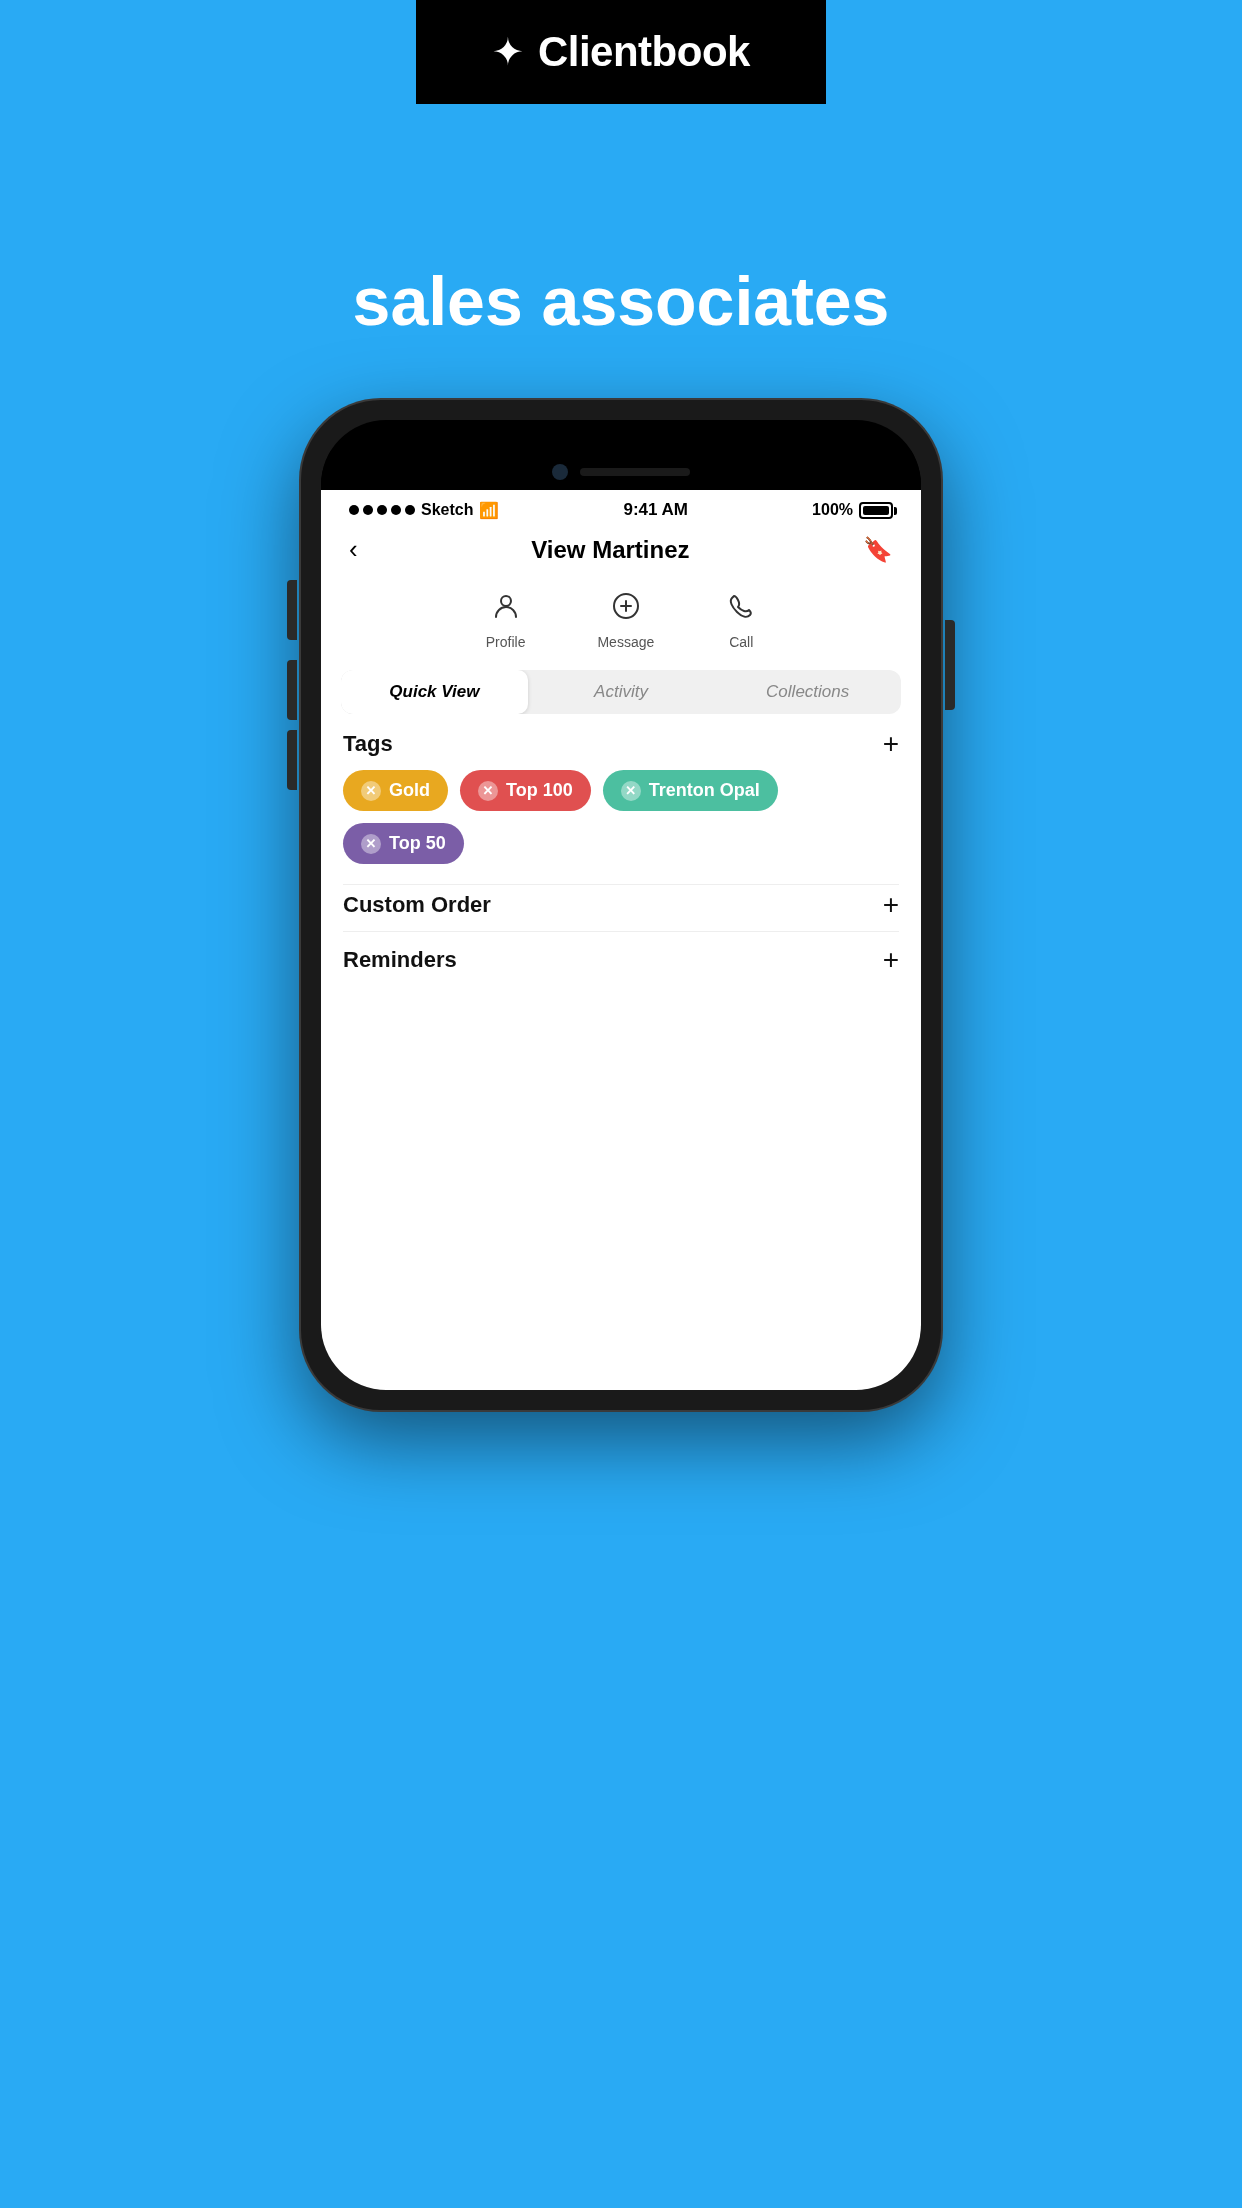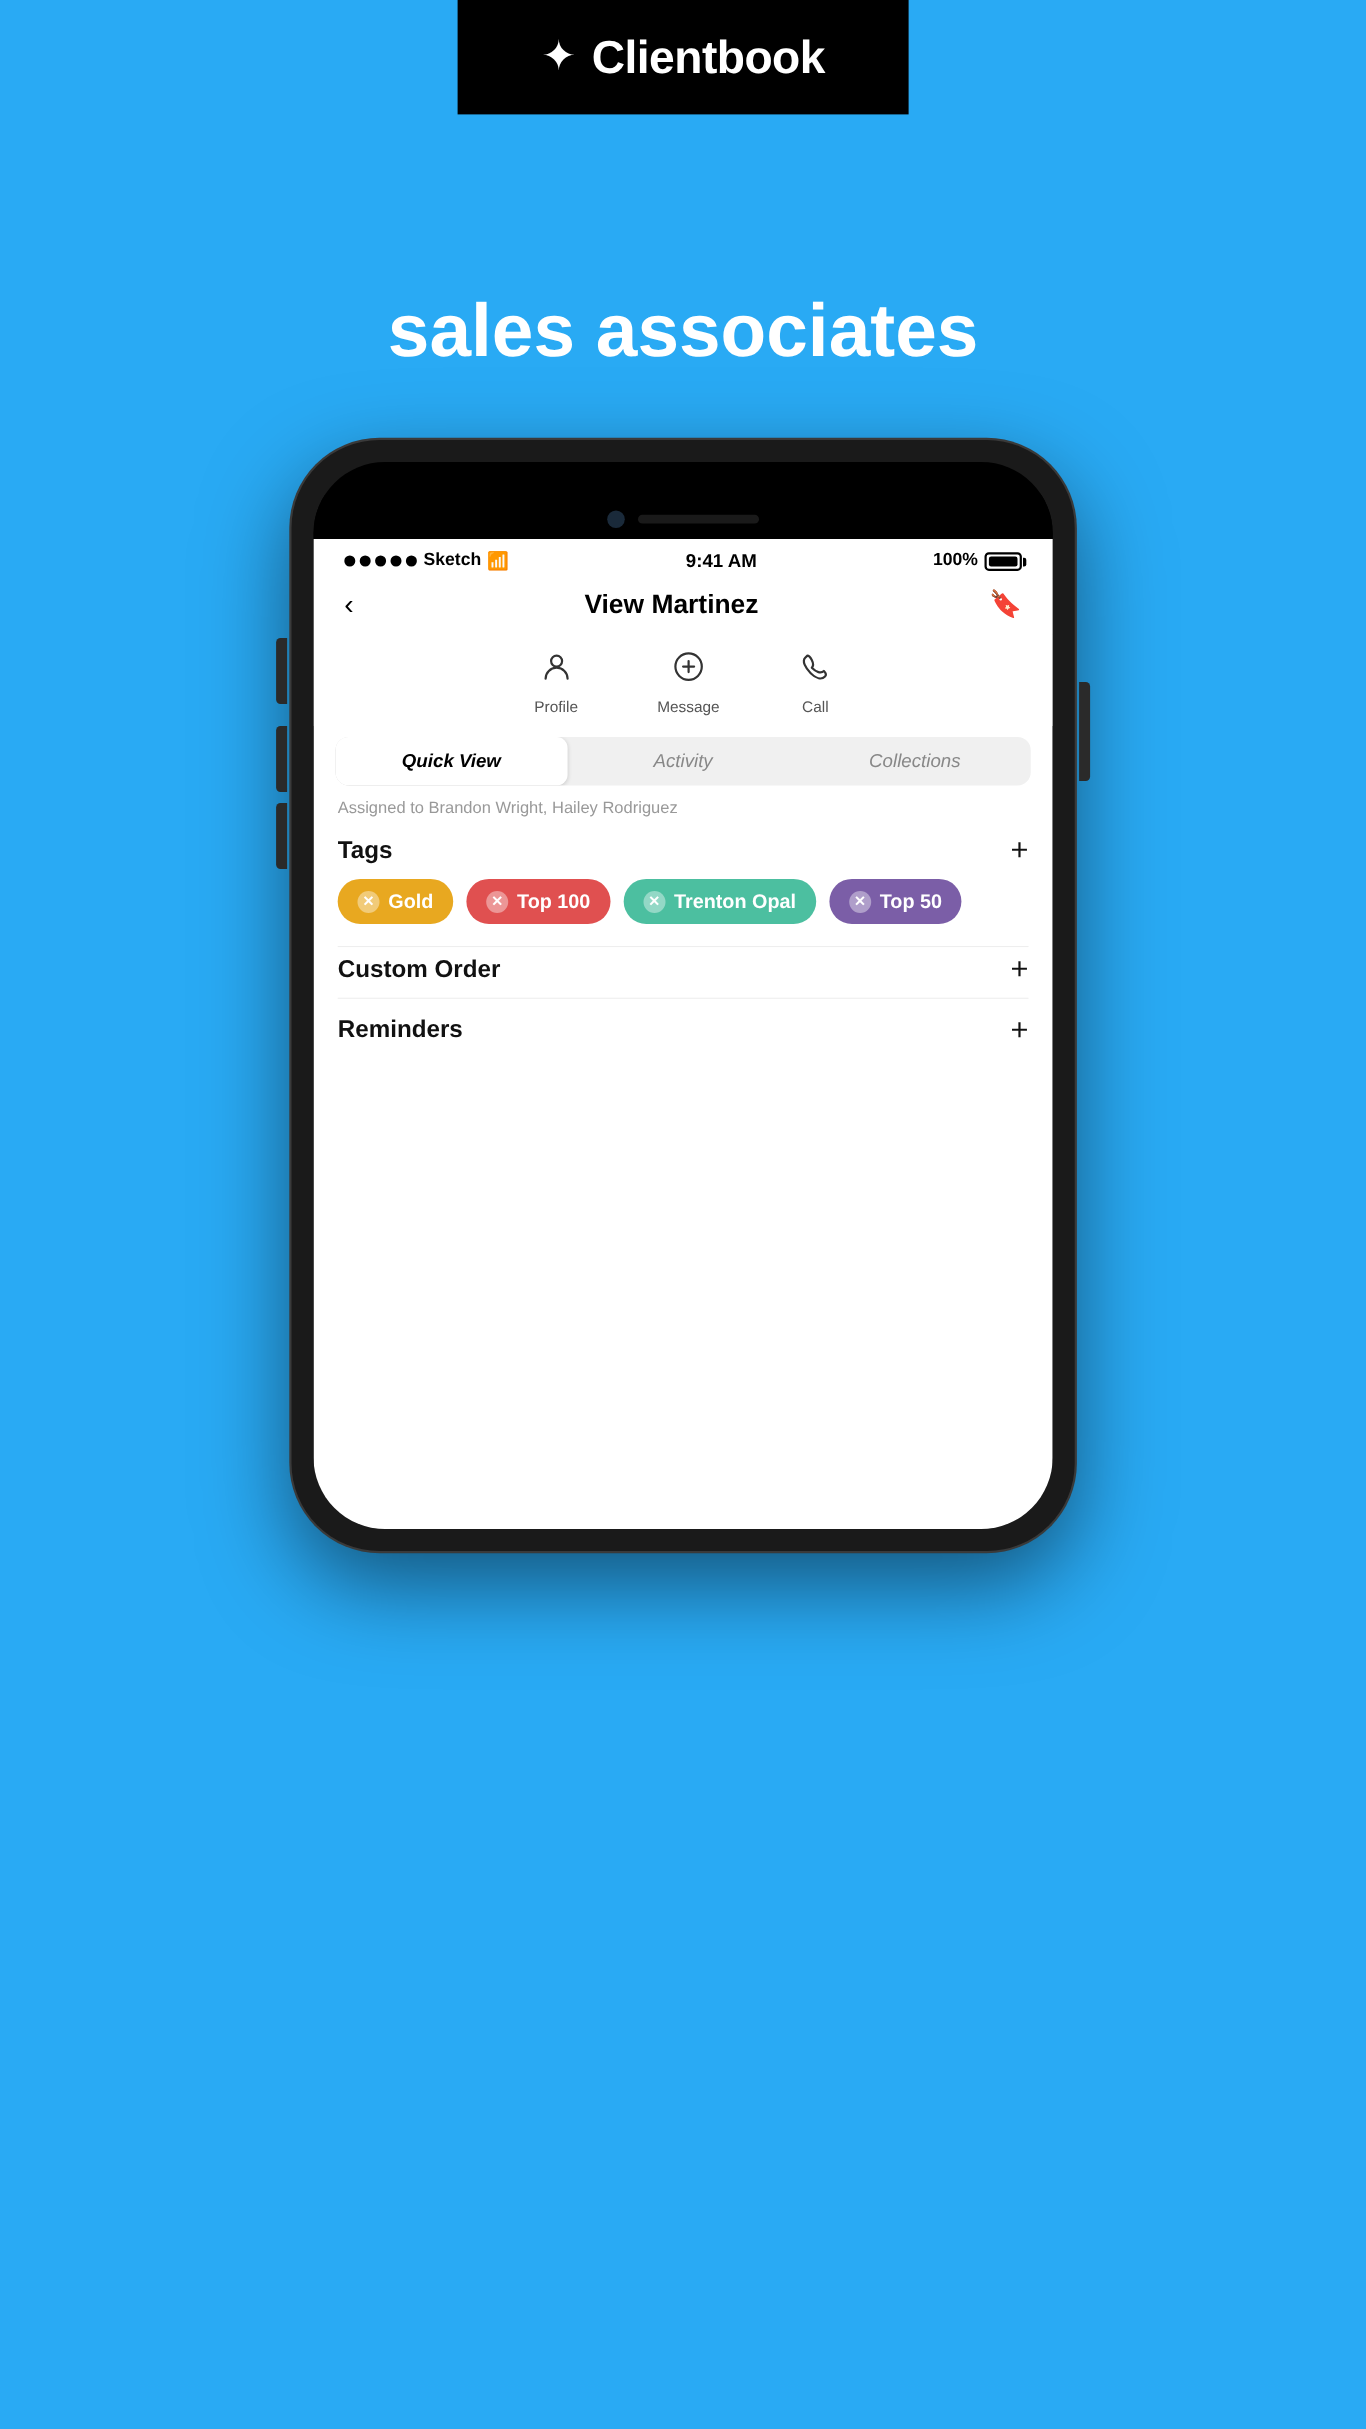--- a/index.html
+++ b/index.html
@@ -48,21 +48,21 @@
       text-align: center;
       line-height: 1.15;
       margin-top: 80px;
       padding: 0 80px;
     }
 
     
     .phone-wrapper {
       margin-top: 60px;
       position: relative;
-      width: 712px;
+      width: 640px;
     }
 
     .phone-outer {
       background: #1a1a1a;
       border-radius: 80px;
       padding: 20px;
       box-shadow:
         0 0 0 2px #3a3a3a,
         0 30px 80px rgba(0,0,0,0.5);
       position: relative;
@@ -489,21 +489,20 @@
             <span class="action-label">Call</span>
           </div>
         </div>
 
         <div class="tabs-row">
           <div class="tab active">Quick View</div>
           <div class="tab inactive">Activity</div>
           <div class="tab inactive">Collections</div>
         </div>
 
-        <div class="assigned-text">Assigned to Brandon Wright, Hailey Rodriguez</div>
 
         <div class="section-header">
           <span class="section-title">Tags</span>
           <span class="section-add">+</span>
         </div>
 
         <div class="tags-area">
           <div class="tag tag-gold">
             <div class="tag-close">✕</div>
             <span>Gold</span>

